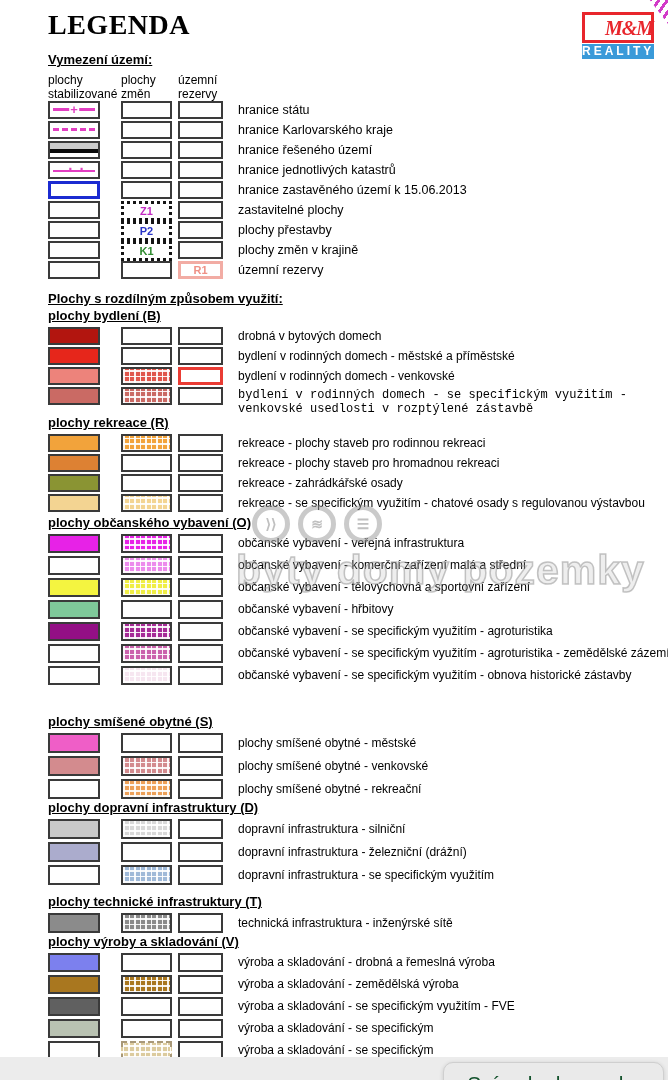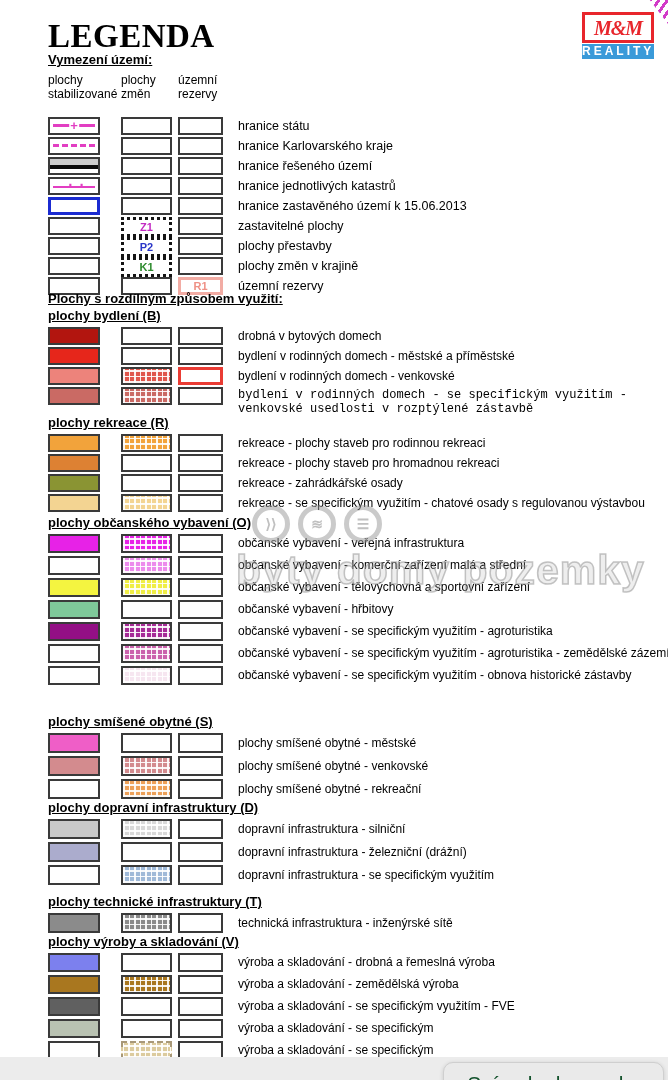--- a/index.html
+++ b/index.html
@@ -1,25 +1,25 @@
 <!DOCTYPE html>
 <html style="--magenta_line: #e23ec2; --blue_border: #1b2bd1; --salmon_border: #f2aca4; --logo_red: #e8262c; --logo_blue: #3a9ad9;"><head>
 <meta charset="utf-8">
 <style>
   html,body{margin:0;padding:0;background:#fff;}
   #page{position:relative;width:668px;height:1080px;background:#fff;overflow:hidden;
         font-family:"Liberation Sans",sans-serif;color:#000;}
 
   
-  .legend-title{position:absolute;left:48px;top:18px;font-family:"Liberation Serif",serif;
-    font-size:33px;font-weight:bold;letter-spacing:.5px;}
+  .legend-title{position:absolute;left:48px;top:9px;font-family:"Liberation Serif",serif;
+    font-size:28px;font-weight:bold;letter-spacing:.5px;}
   .logo{position:absolute;right:14px;top:12px;width:72px;}
   .logo-top{box-sizing:border-box;border:3px solid var(--logo_red,#e8262c);background:#fff;
     color:var(--logo_red,#e8262c);font-family:"Liberation Serif",serif;font-style:italic;
-    font-weight:bold;font-size:20px;text-align:center;height:31px;line-height:26px;letter-spacing:-1px;}
+    font-weight:bold;font-size:20px;height:31px;line-height:26px;letter-spacing:-1px;padding-left:20px;}
   .logo-bottom{background:var(--logo_blue,#3a9ad9);color:#fff;font-weight:bold;font-size:12px;
     letter-spacing:3px;text-align:center;height:15px;line-height:15px;margin-top:1px;}
   .corner{position:absolute;right:0;top:0;width:28px;height:24px;
     background:repeating-linear-gradient(125deg,#d23ac8 0 3px,#fff 3px 7px);
     clip-path:polygon(35% 0,100% 0,100% 100%);}
 
   
   .sec{position:absolute;left:48px;width:610px;}
   .sec h3,.main-heading{font-size:13px;font-weight:bold;text-decoration:underline;margin:0 0 4px 0;}
   .main-heading{position:absolute;left:48px;top:291px;}
@@ -96,21 +96,21 @@
   <div class="sec vym" style="top:52px">
     <h3>Vymezení území:</h3>
     <div class="colheads">
       <span class="ch1">plochy
 stabilizované</span>
       <span class="ch2">plochy
 změn</span>
       <span class="ch3">územní
 rezervy</span>
     </div>
-    <div style="margin-top:16px">
+    <div style="margin-top:0">
       <div class="r">
           <span class="s c1 line-state"></span>
           <span class="s c2"></span>
           <span class="s c3"></span>
           <span class="lbl">hranice státu</span>
         </div>
       <div class="r">
           <span class="s c1 line-dashed"></span>
           <span class="s c2"></span>
           <span class="s c3"></span>

